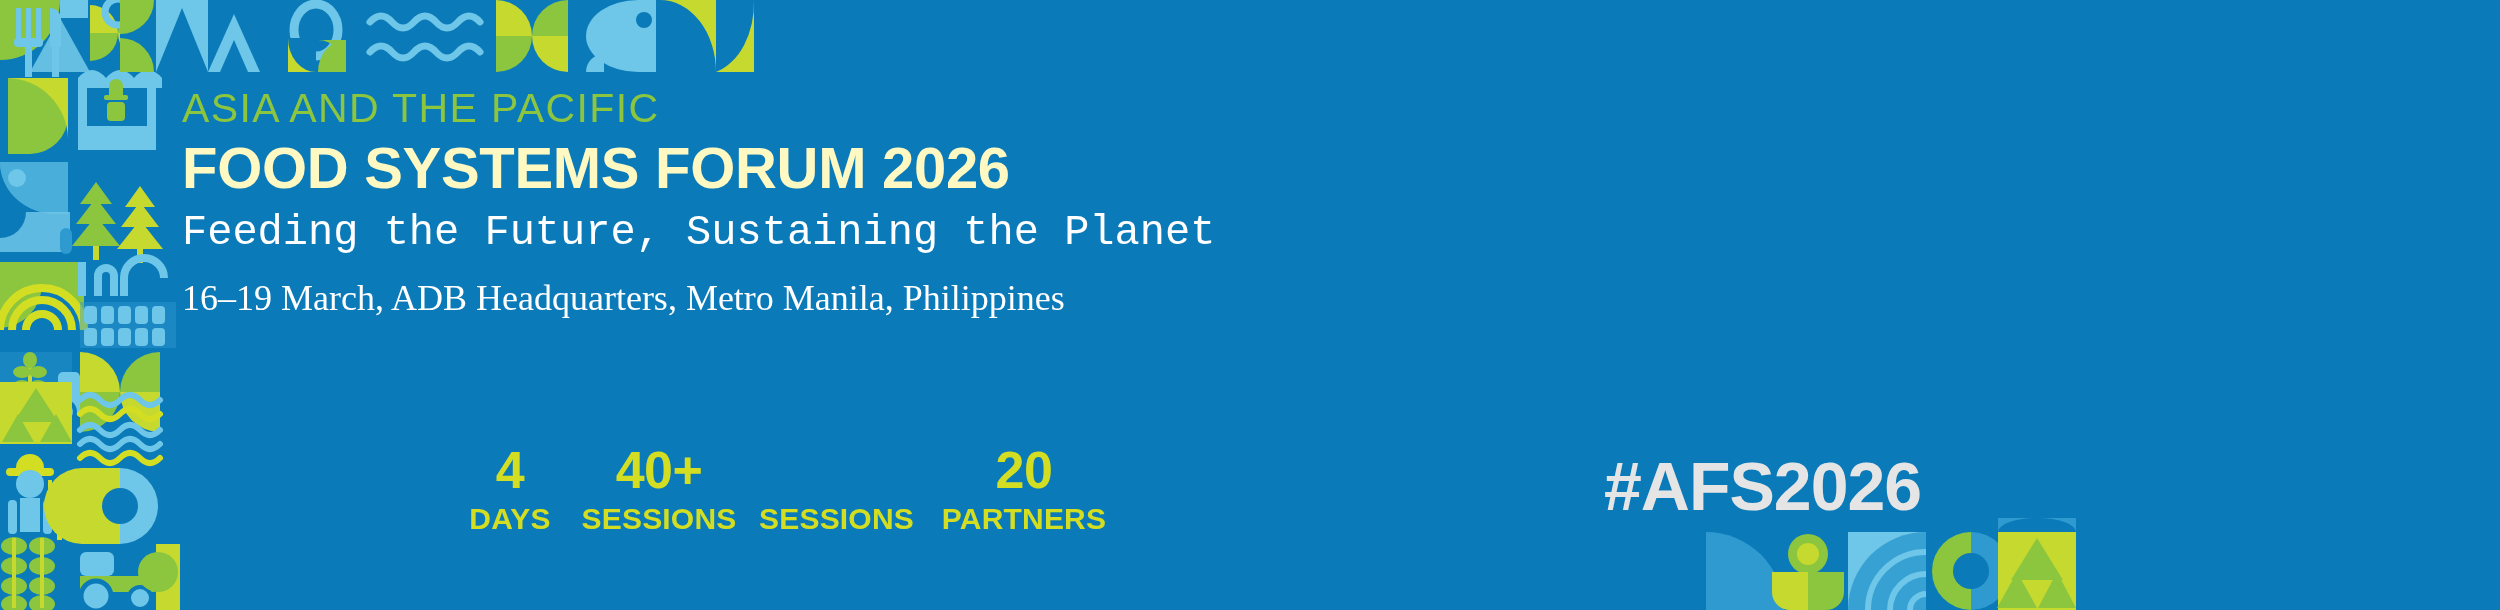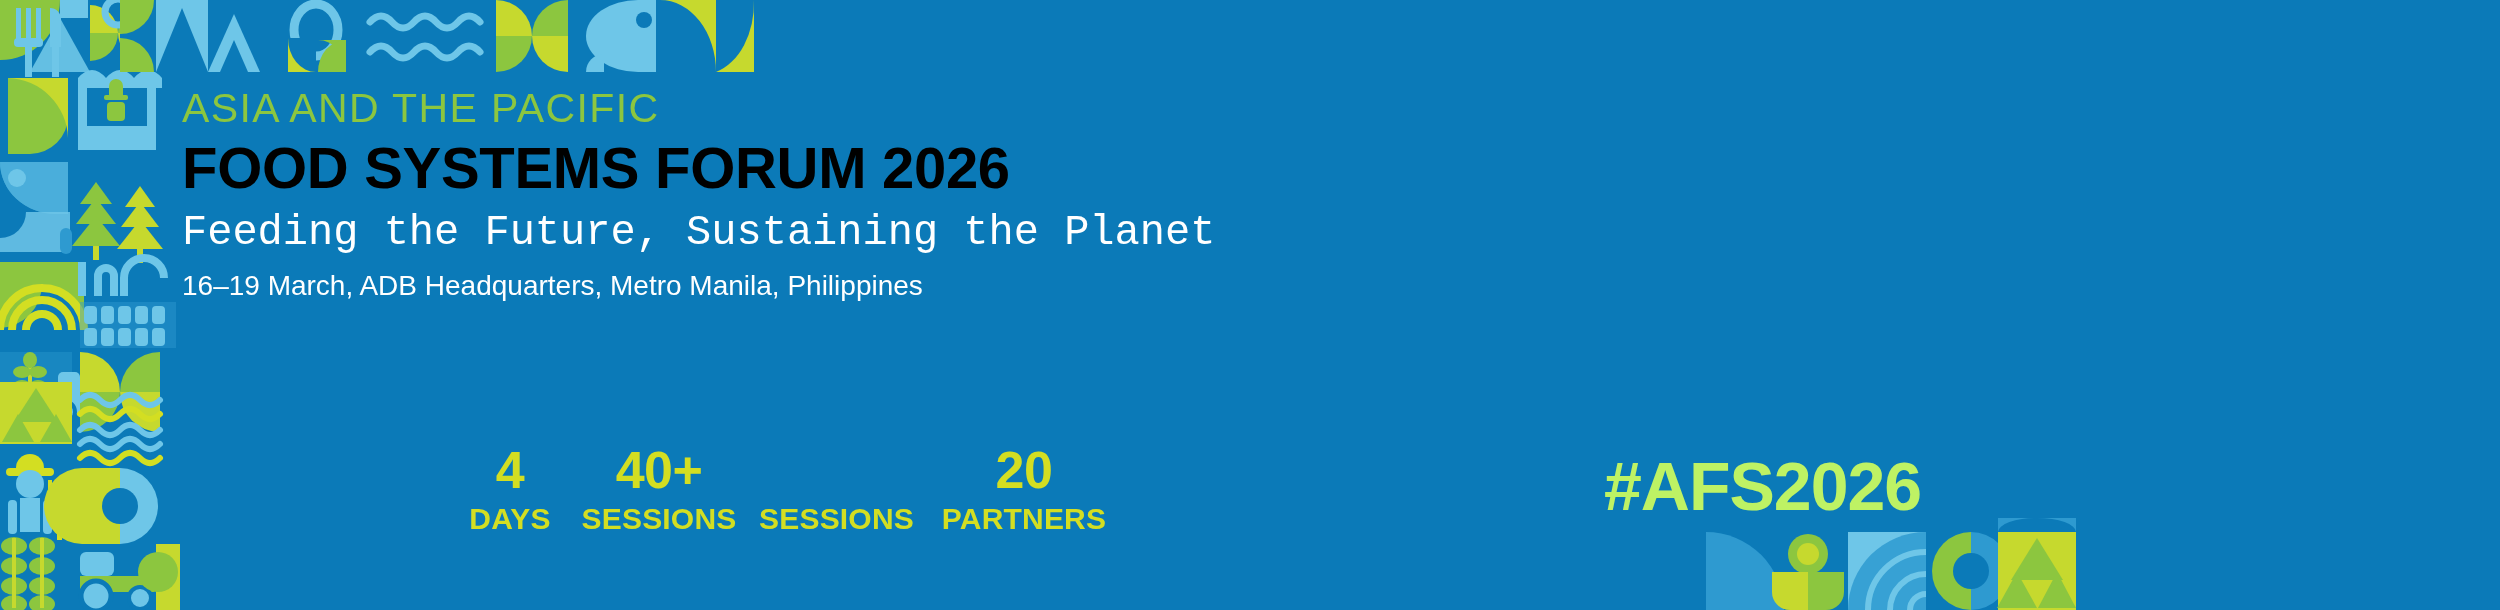--- a/index.html
+++ b/index.html
@@ -26,39 +26,40 @@
   }
   #eyebrow{
     font-size:41px;letter-spacing:1.4px;
     color:#8cc63f;font-weight:400;
     line-height:1.0;
     white-space:nowrap;
   }
   #main-title{
     font-size:58px;font-weight:bold;
     letter-spacing:-0.3px;
-    color:#000000;
+    color:#fef9c3;
     line-height:1.08;
     margin-top:8px;
     white-space:nowrap;
   }
   #tagline{
     font-size:42px;font-weight:400;
     color:#ffffff;
     line-height:1.12;
     margin-top:10px;
     white-space:nowrap;
     font-family:Liberation Mono, monospace;
   }
   #location-line{
-    font-size:28px;font-weight:400;
+    font-size:36px;font-weight:400;
     color:#ffffff;
     line-height:1.2;
-    margin-top:12px;
+    margin-top:20px;
     white-space:nowrap;
+    font-family:Liberation Serif, serif;
   }
 
   
   #stats-row{
     position:absolute;left:446px;top:444px;
     display:flex;align-items:flex-end;
   }
   .stat{
     text-align:center;
     color:#d3de22;
@@ -74,21 +75,21 @@
     letter-spacing:0.2px;
     display:block;margin-top:8px;
   }
   .s0{width:128px;}
   .s1{width:170px;}
   .s2{width:185px;}
   .s3{width:190px;}
 
   #hashtag{
     position:absolute;left:1604px;top:452px;
-    color:#bef264;font-weight:bold;
+    color:#e5e5e5;font-weight:bold;
     font-size:68px;letter-spacing:-1px;
     line-height:1;
   }
 </style>
 </head>
 <body>
 
 <div id="banner">
 
   <div class="pat" id="pattern-left">

